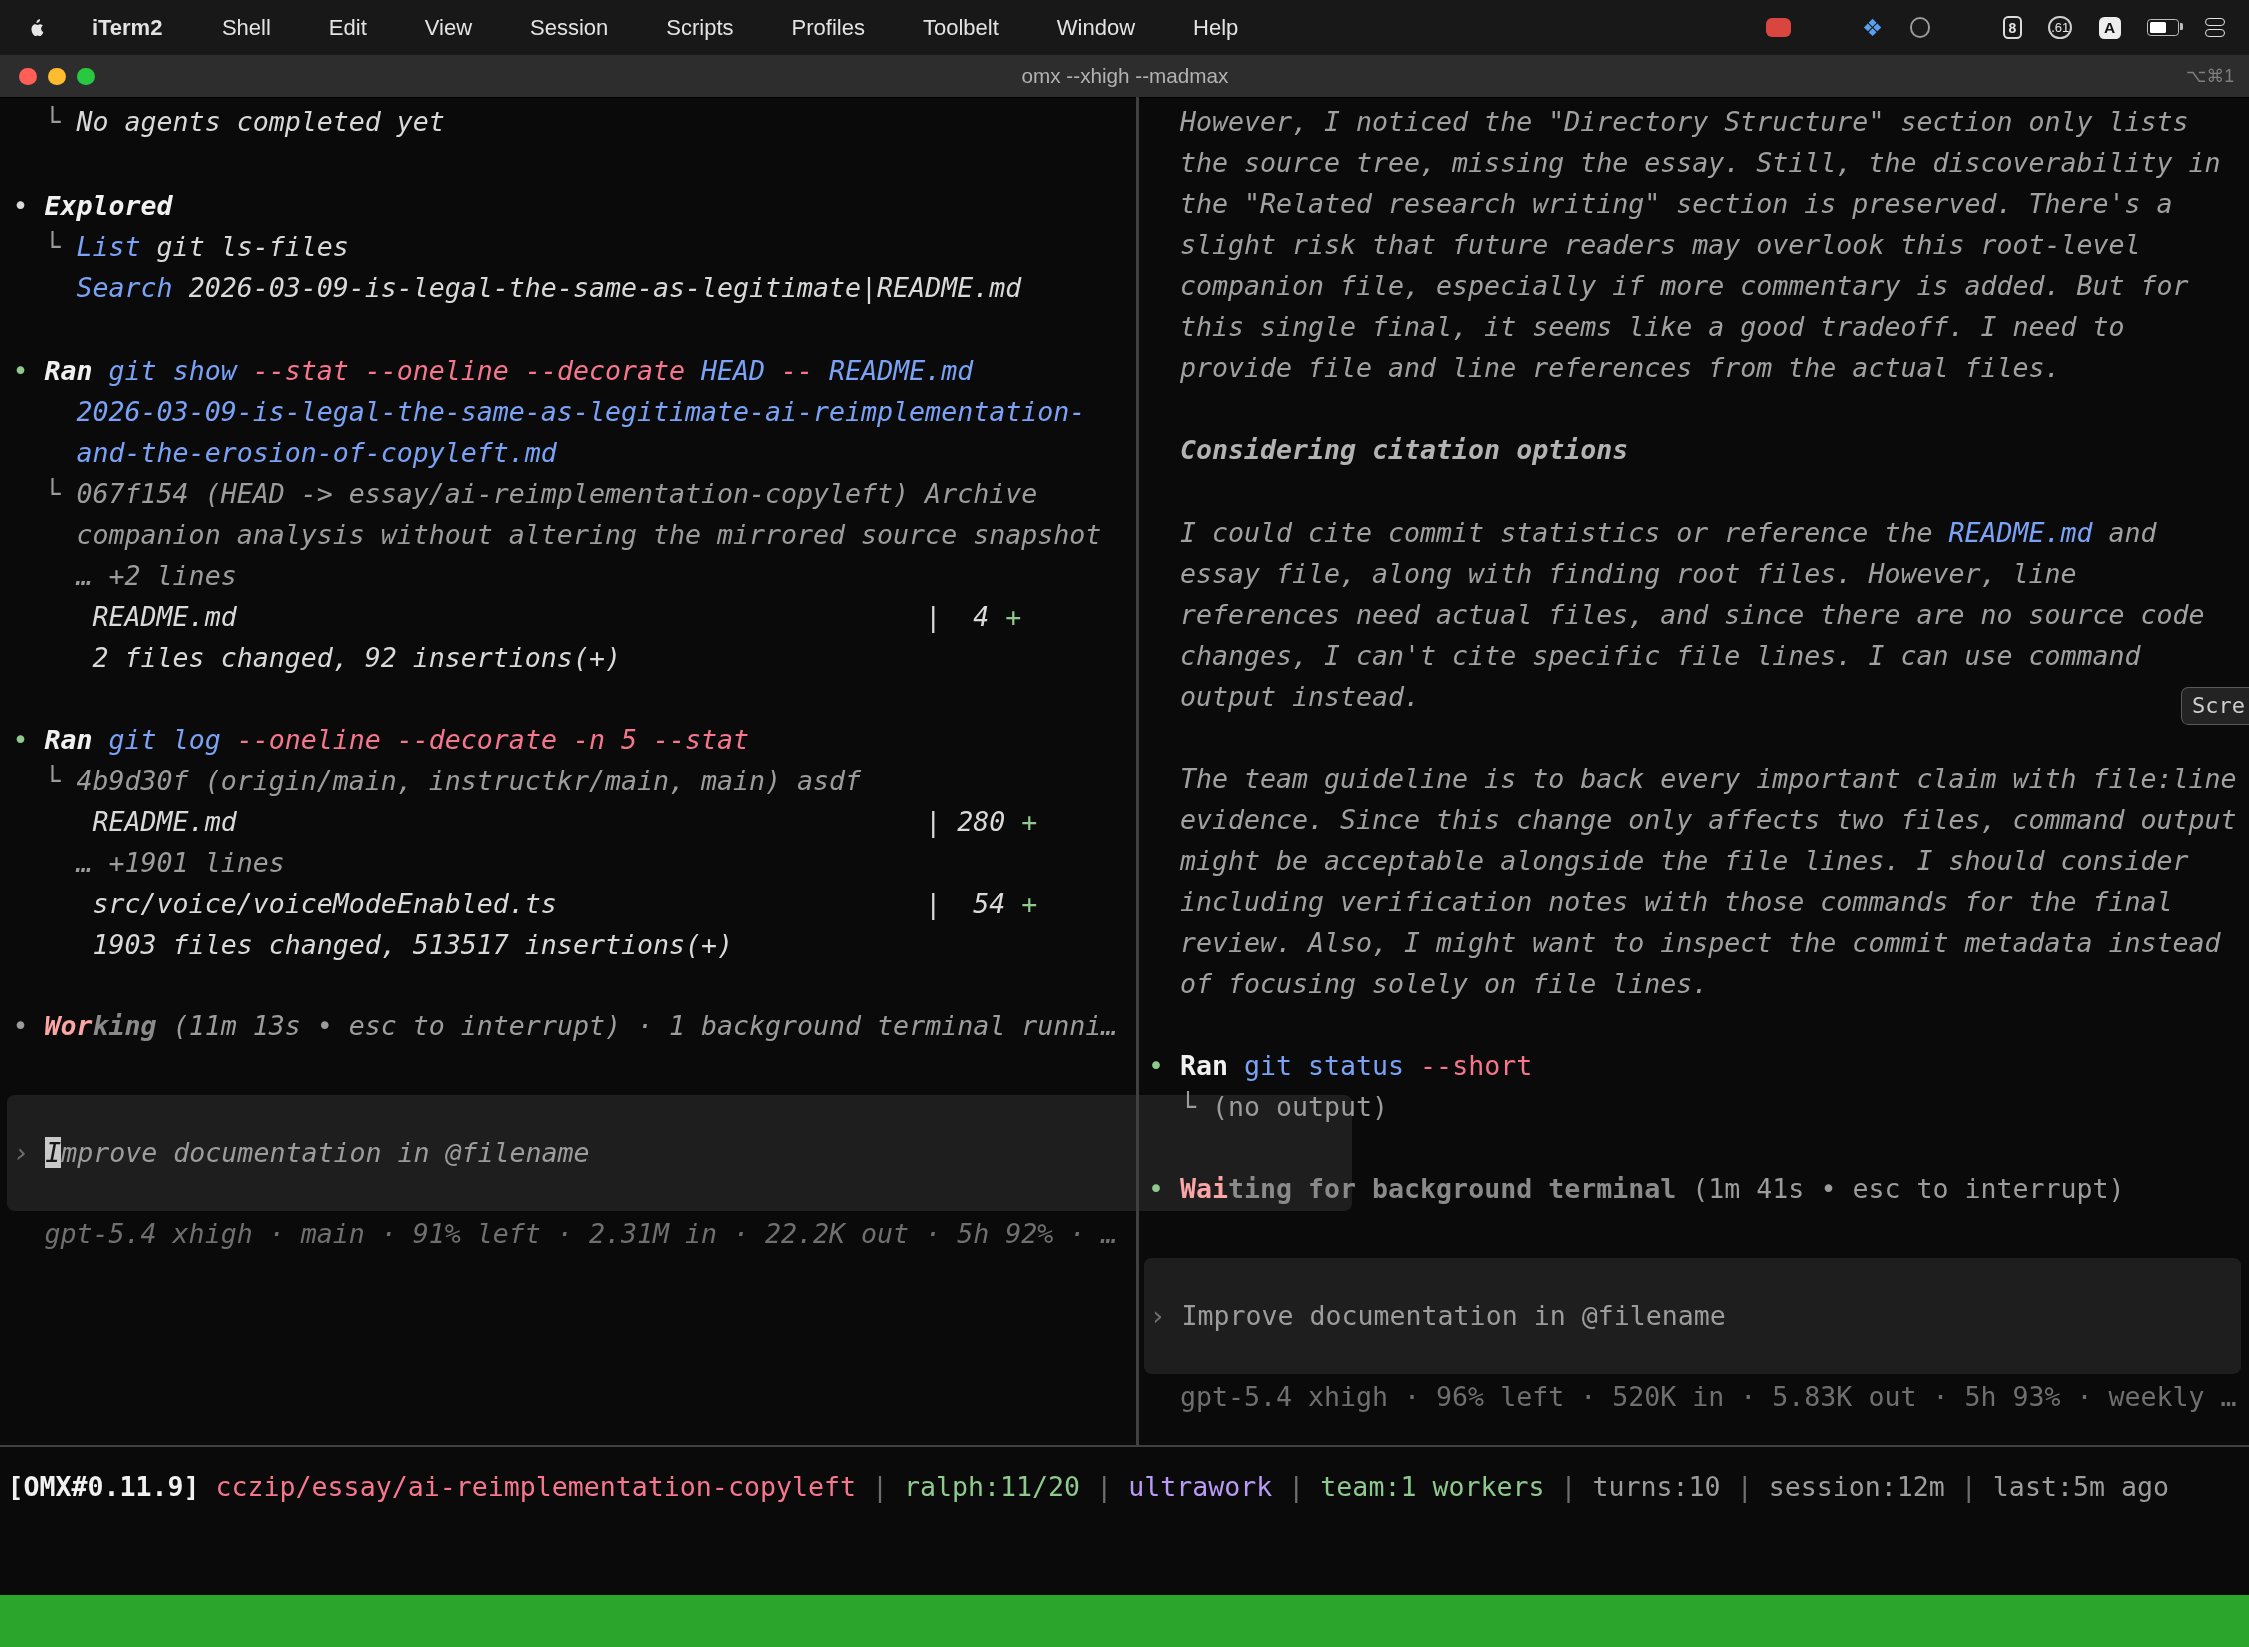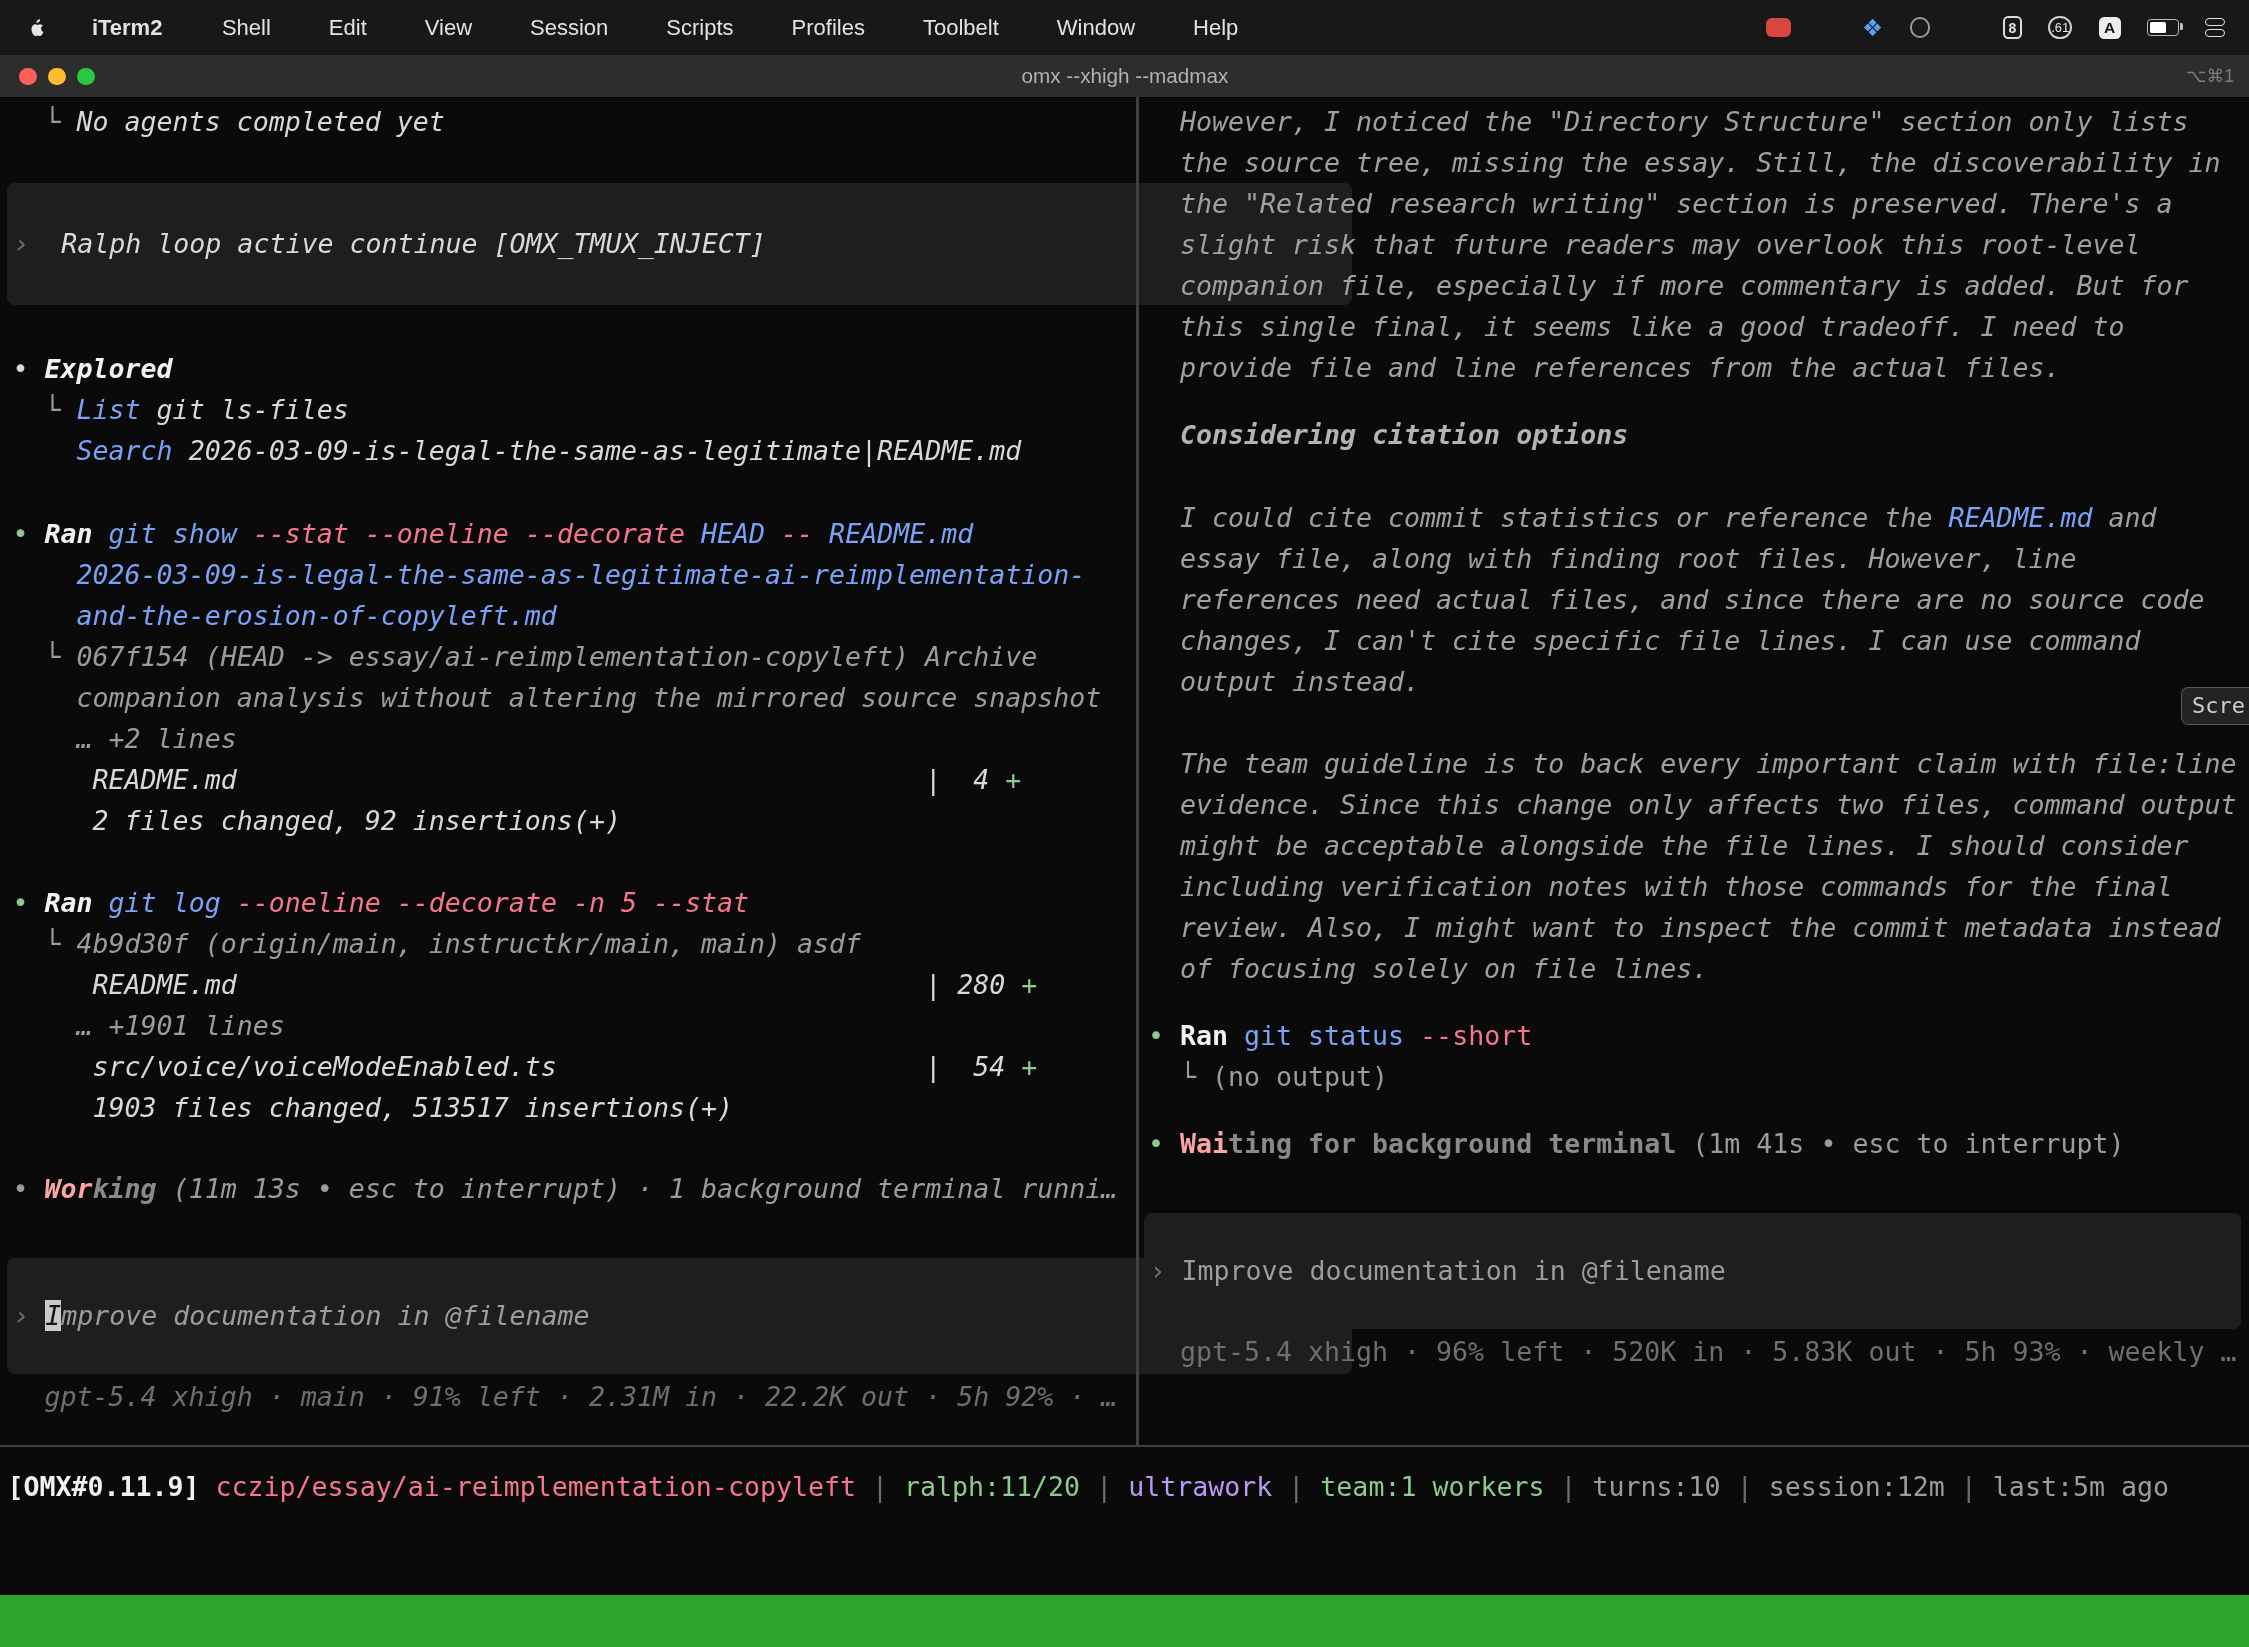--- a/index.html
+++ b/index.html
@@ -43,21 +43,21 @@
           font-family:"Liberation Sans","DejaVu Sans",sans-serif;font-size:17.7px;}
 
   
   .pane{position:absolute;top:97px;height:1348px;overflow:hidden;box-sizing:border-box;}
   .pane-left{left:0;width:1360px;padding:3.7px 0 0 12.5px;font-style:italic;}
   .pane-right{left:1139px;right:0;padding:3.7px 0 0 8.9px;}
   .vdiv{position:absolute;top:97px;left:1136px;width:3px;height:1348px;background:#404040;}
   .hdiv{position:absolute;top:1445px;left:0;right:0;height:1.5px;background:#404040;}
 
   .tline,.box-line{white-space:pre;height:41px;line-height:41px;}
-  .m58{margin-top:43px}.m57{margin-top:42px}.m56{margin-top:41px}.m55{margin-top:26px}
+  .m58{margin-top:43px}.m57{margin-top:42px}.m56{margin-top:41px}.m55{margin-top:41px}
   .m54{margin-top:40px}.m3{margin-top:2.2px}
 
   .inbox{background:#1e1e1e;border-radius:7.4px;padding-left:5.9px;box-sizing:border-box;}
   .inject{margin:41px 8px 0 -5.2px;padding-top:40px;padding-bottom:41px;}
   .prompt-left{margin:49px 8px 0 -5.2px;padding-top:37px;padding-bottom:38px;}
   .prompt-right{margin:49px 8.9px 0 -4.4px;padding-top:37px;padding-bottom:38px;}
 
   
   .sg-w{color:#d9d9d9;}
   .sg-bw{color:#f1f1f1;font-weight:bold;}
@@ -149,23 +149,20 @@
     <span class="tl tl-grn"></span>
     <span class="wtitle">omx --xhigh --madmax</span>
     <span class="wshort">⌥⌘1</span>
   </div>
 
   <div class="pane pane-left">
     <div>
         <div class="tline"><span class="sg-g">  └ </span><span class="sg-w">No agents completed yet</span></div>
       </div>
 
-    <div class="inbox inject">
-      <div class="box-line"><span class="sg-dg">›  </span><span class="sg-w">Ralph loop active continue [OMX_TMUX_INJECT]</span></div>
-    </div>
 
     <div class="m58">
         <div class="tline"><span class="sg-w">• </span><span class="sg-bw">Explored</span></div>
         <div class="tline"><span class="sg-g">  └ </span><span class="sg-bl">List</span><span class="sg-w"> git ls-files</span></div>
         <div class="tline"><span class="sg-w">    </span><span class="sg-bl">Search</span><span class="sg-w"> 2026-03-09-is-legal-the-same-as-legitimate|README.md</span></div>
       </div>
     <div class="m57">
         <div class="tline"><span class="sg-gn">• </span><span class="sg-bw">Ran</span><span class="sg-w"> </span><span class="sg-bl">git show</span><span class="sg-rd"> --stat --oneline --decorate</span><span class="sg-bl"> HEAD</span><span class="sg-rd"> --</span><span class="sg-bl"> README.md</span></div>
         <div class="tline"><span class="sg-bl">    2026-03-09-is-legal-the-same-as-legitimate-ai-reimplementation-</span></div>
         <div class="tline"><span class="sg-bl">    and-the-erosion-of-copyleft.md</span></div>

